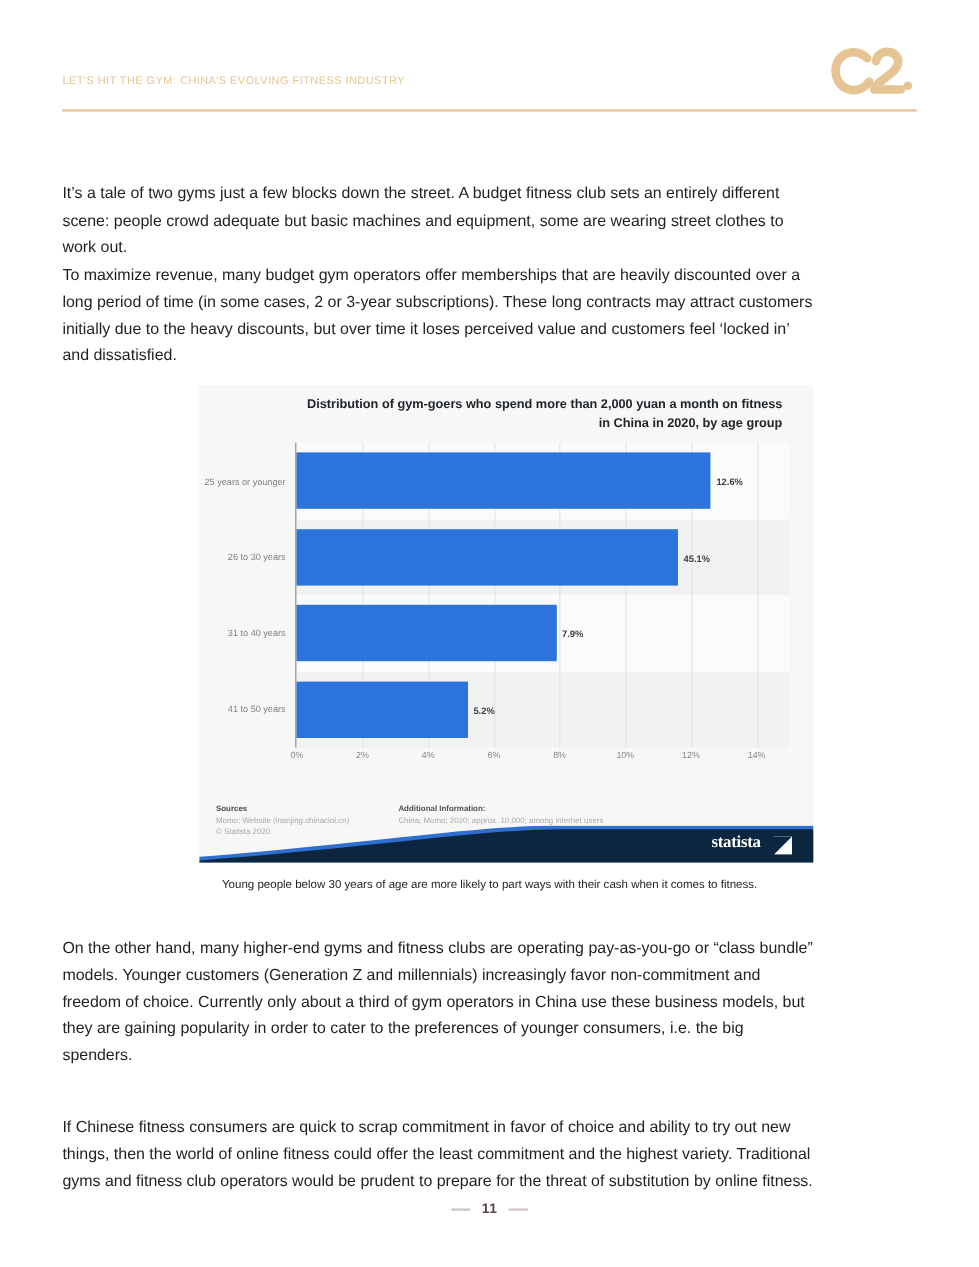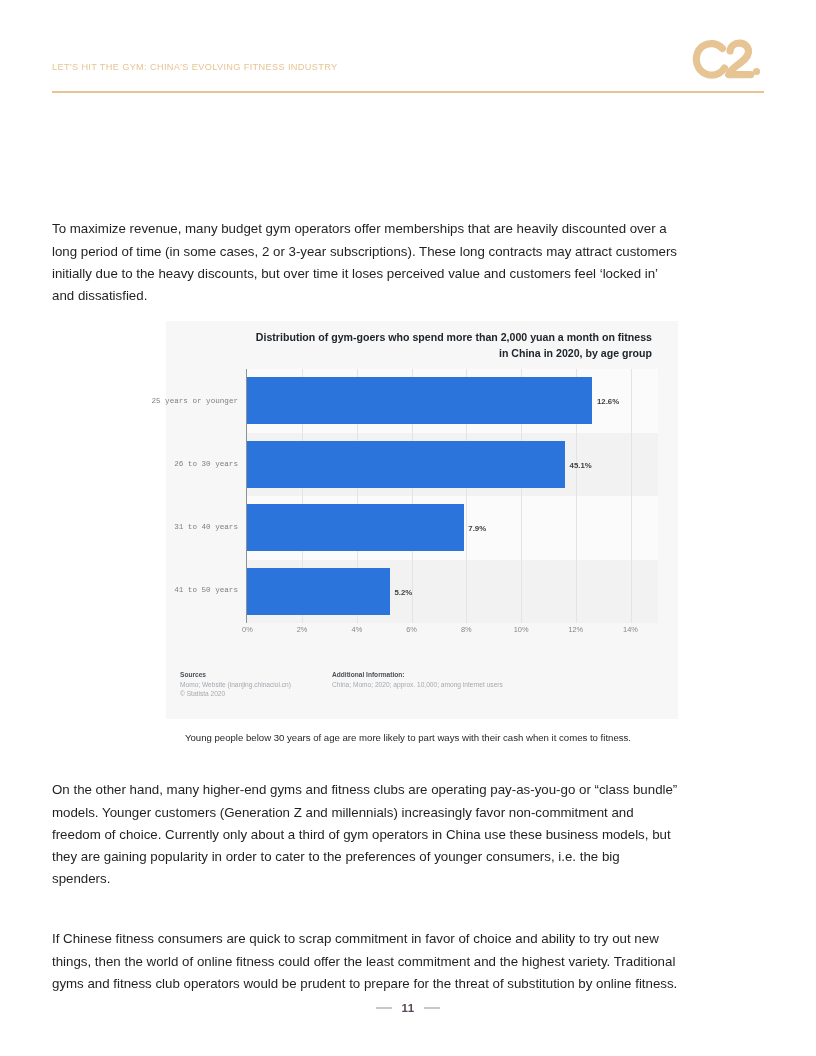--- a/index.html
+++ b/index.html
@@ -120,21 +120,20 @@
     width: 78px;
     height: 254px;
   }
   .cat-label {
     position: absolute;
     right: 6px;
     font-size: 7.6px;
     color: #7b7f85;
     white-space: nowrap;
     text-align: right;
-    font-family: Liberation Mono, monospace;
   }
   
   .plot-area {
     position: absolute;
     left: 80px;
     top: 0;
     width: 412px;
     height: 254px;
     padding-left: 32px;
   }
@@ -304,20 +303,21 @@
     <div class="header-rule"></div>
     <div class="logo">
       <svg viewBox="0 0 72 50" xmlns="http://www.w3.org/2000/svg" aria-hidden="true">
         <path d="M30.5 9.5 C25.5 4.0 17.0 3.0 11.0 7.0 C4.0 11.6 2.5 21.5 6.5 28.5 C10.5 35.5 19.5 38.0 26.5 34.5 C29.0 33.2 31.0 31.3 32.4 29.0" fill="none" stroke="currentColor" stroke-width="7.2" stroke-linecap="round"></path>
         <path d="M38.0 12.0 C38.6 7.2 42.6 4.0 47.6 4.2 C53.4 4.4 57.2 8.6 56.4 13.6 C55.6 18.8 50.4 22.4 45.0 26.4 C40.4 29.8 37.6 32.2 36.6 35.6 L58.8 35.6" fill="none" stroke="currentColor" stroke-width="7.2" stroke-linecap="round" stroke-linejoin="round"></path>
         <circle cx="64.5" cy="32.5" r="3.6" fill="currentColor"></circle>
       </svg>
     </div>
   </div>
 
+  <p class="body-text" id="para-1">It’s a tale of two gyms just a few blocks down the street. A budget fitness club sets an entirely different scene: people crowd adequate but basic machines and equipment, some are wearing street clothes to work out.</p>
   <p class="body-text" id="para-2">To maximize revenue, many budget gym operators offer memberships that are heavily discounted over a long period of time (in some cases, 2 or 3-year subscriptions). These long contracts may attract customers initially due to the heavy discounts, but over time it loses perceived value and customers feel ‘locked in’ and dissatisfied.</p>
 
   <div class="figure">
     <div class="chart-card">
 
       <div class="chart-title">
         <span>Distribution of gym-goers who spend more than 2,000 yuan a month on fitness</span><br>
         <span>in China in 2020, by age group</span>
       </div>
 
@@ -374,20 +374,28 @@
           <div class="src-head">Sources</div>
           <div class="src-line">Momo; Website (inanjing.chinaciol.cn)</div>
           <div class="src-line">© Statista 2020</div>
         </div>
         <div class="src-col b">
           <div class="src-head">Additional Information:</div>
           <div class="src-line">China; Momo; 2020; approx. 10,000; among internet users</div>
         </div>
       </div>
 
+      <div class="statista-bar">
+        <svg viewBox="0 0 512 31" preserveAspectRatio="none" xmlns="http://www.w3.org/2000/svg" aria-hidden="true">
+          <path d="M0,31 L512,31 L512,0 L300,0 C230,0 150,14 0,26 Z" fill="#2f6fd0"></path>
+          <path d="M0,31 L512,31 L512,3 L305,3 C235,3 155,17 0,29 Z" fill="#0d2640"></path>
+        </svg>
+        <div class="statista-word">statista</div>
+        <div class="statista-mark"></div>
+      </div>
 
     </div>
   </div>
 
   <div class="caption">Young people below 30 years of age are more likely to part ways with their cash when it comes to fitness.</div>
 
   <p class="body-text" id="para-3">On the other hand, many higher-end gyms and fitness clubs are operating pay-as-you-go or “class bundle” models. Younger customers (Generation Z and millennials) increasingly favor non-commitment and freedom of choice. Currently only about a third of gym operators in China use these business models, but they are gaining popularity in order to cater to the preferences of younger consumers, i.e. the big spenders.</p>
   <p class="body-text" id="para-4">If Chinese fitness consumers are quick to scrap commitment in favor of choice and ability to try out new things, then the world of online fitness could offer the least commitment and the highest variety. Traditional gyms and fitness club operators would be prudent to prepare for the threat of substitution by online fitness.</p>
 
   <div class="footer">

